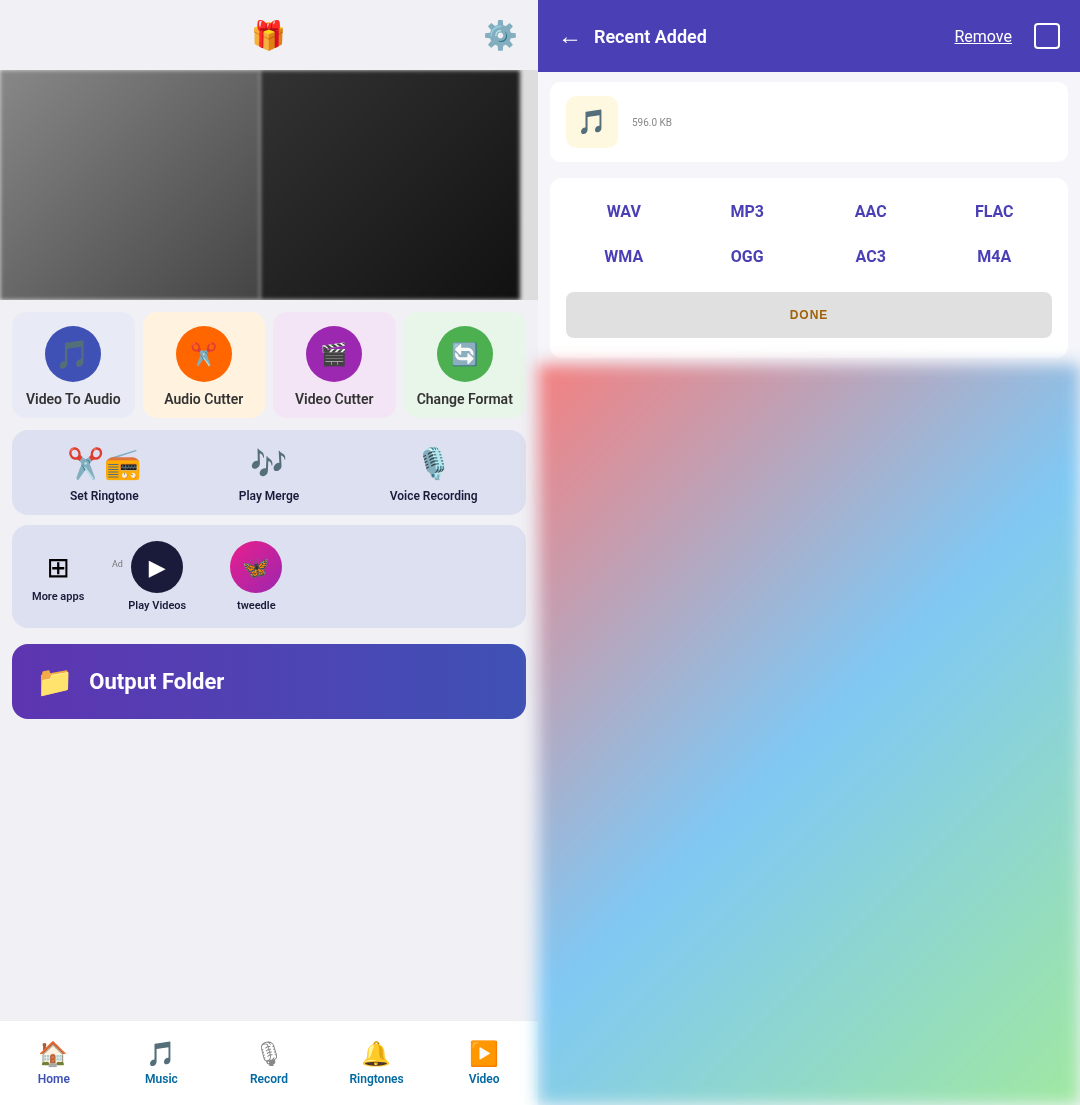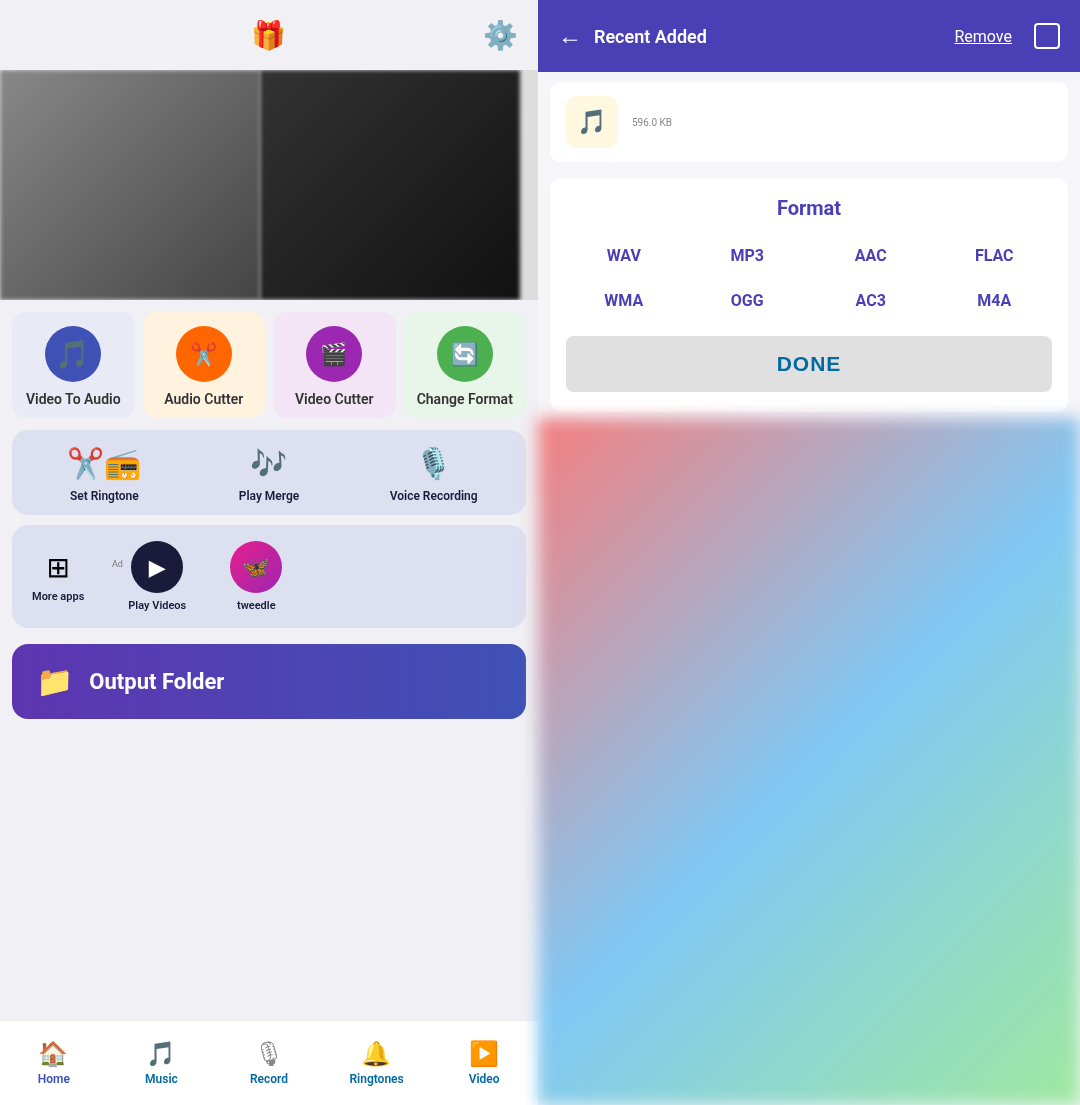--- a/index.html
+++ b/index.html
@@ -316,23 +316,23 @@
       cursor: pointer;
       padding: 6px;
     }
     .done-btn {
       display: block;
       width: 100%;
       padding: 16px;
       background: #e0e0e0;
       border: none;
       border-radius: 8px;
-      font-size: 21px;
+      font-size: 12px;
       font-weight: 700;
-      color: #0369a1;
+      color: #a16207;
       text-align: center;
       letter-spacing: 1px;
       cursor: pointer;
     }
 
     
     .bottom-blurred {
       flex: 1;
       background: linear-gradient(135deg, #f48080, #80c8f4, #a0e8a0);
       filter: blur(8px);
@@ -449,21 +449,20 @@
   </div>
 
   <div class="file-item">
     <div class="file-icon">🎵</div>
     <div class="file-info">
       <div class="file-size">596.0 KB</div>
     </div>
   </div>
 
   <div class="format-section">
-    <div class="format-title">Format</div>
     <div class="format-grid">
       <div class="format-btn">WAV</div>
       <div class="format-btn">MP3</div>
       <div class="format-btn">AAC</div>
       <div class="format-btn">FLAC</div>
       <div class="format-btn">WMA</div>
       <div class="format-btn">OGG</div>
       <div class="format-btn">AC3</div>
       <div class="format-btn">M4A</div>
     </div>

